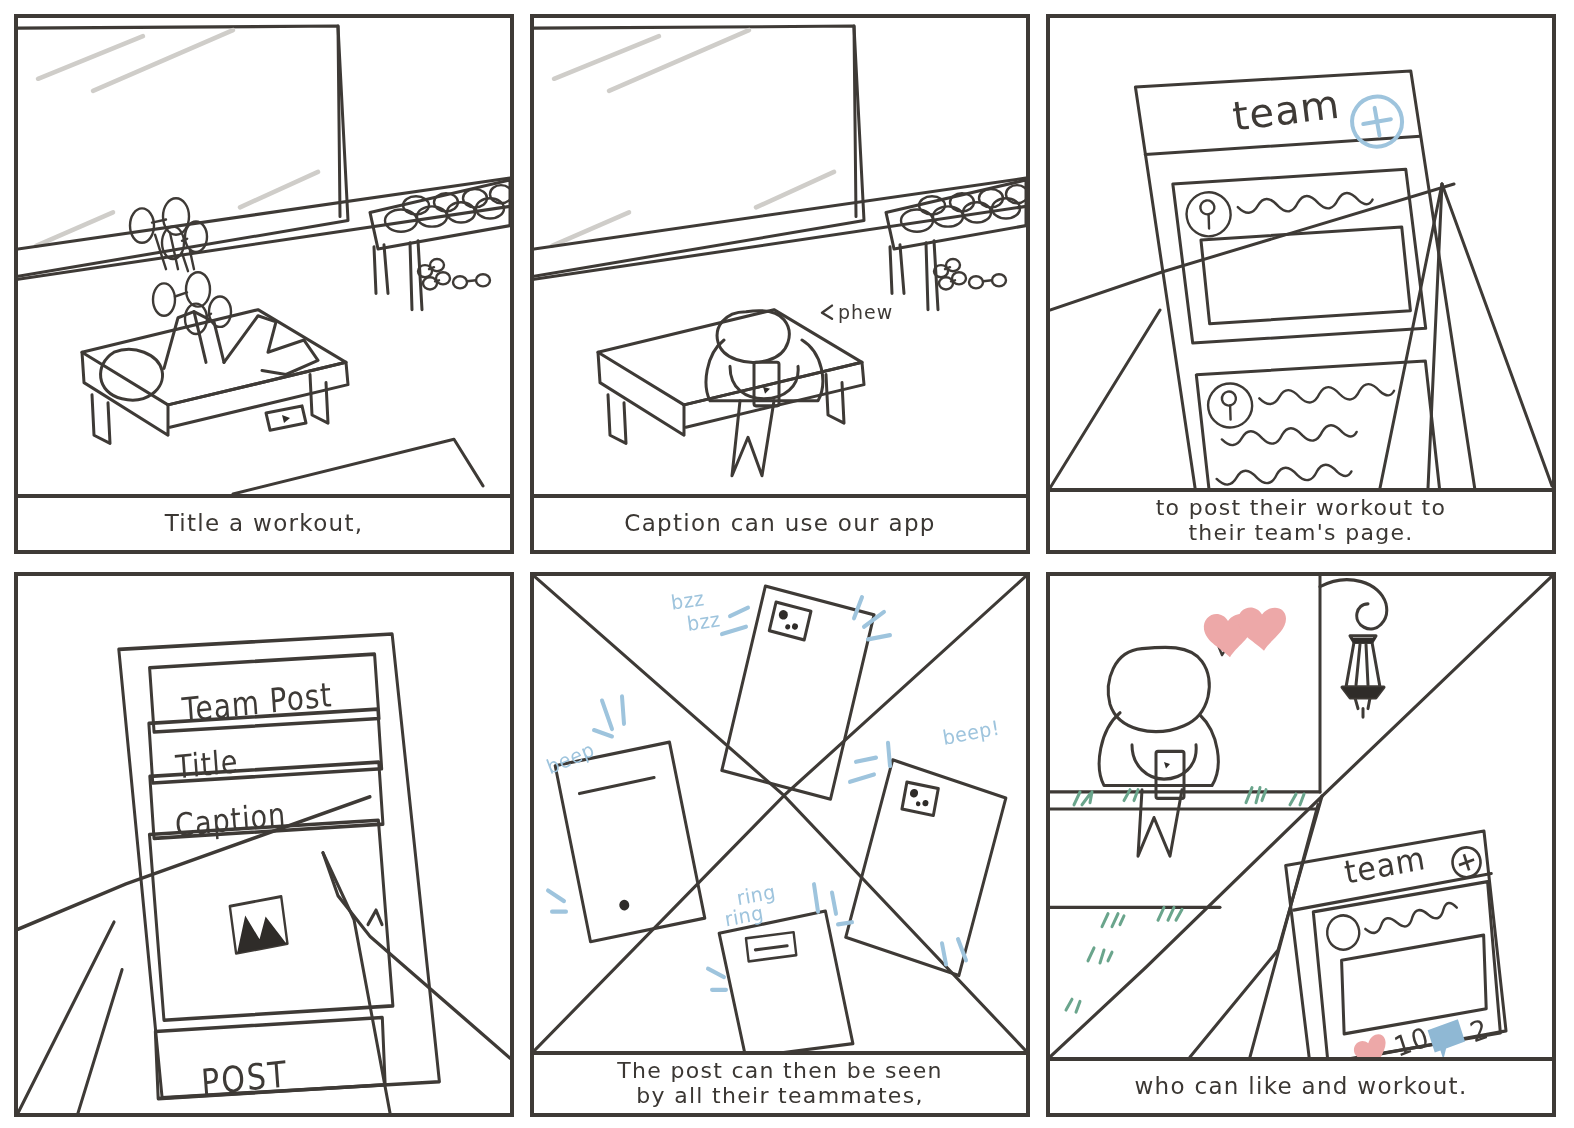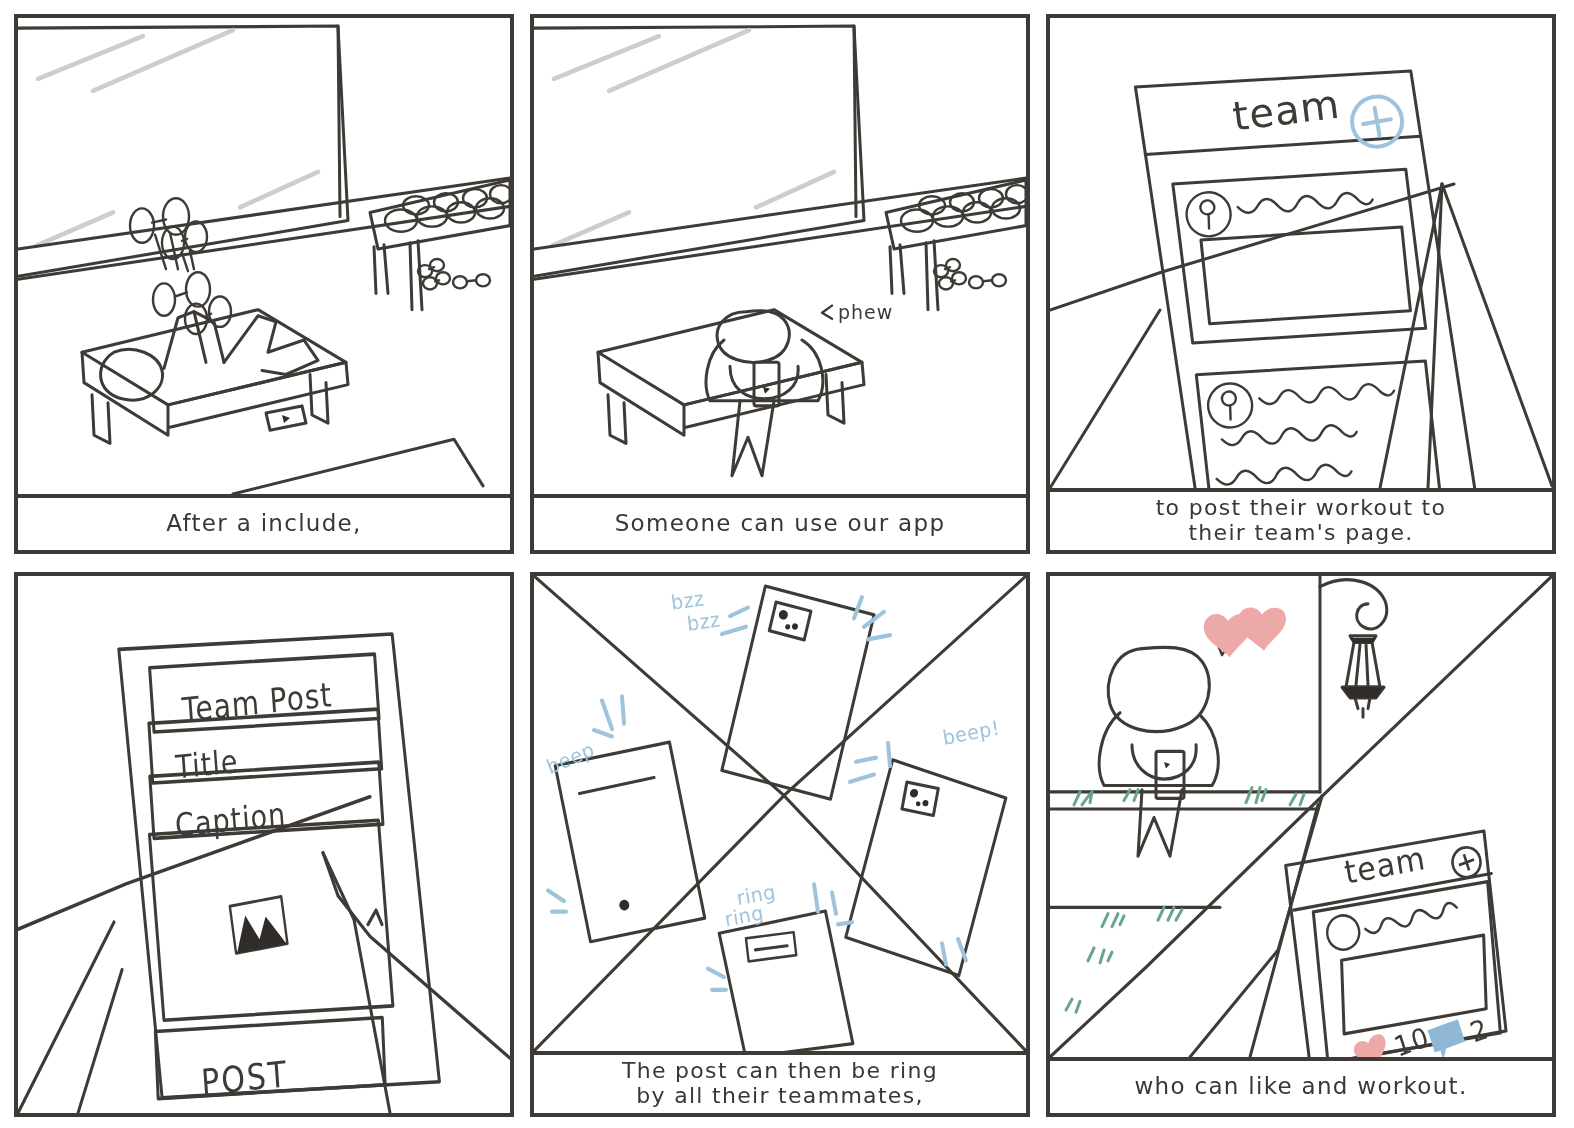--- a/index.html
+++ b/index.html
@@ -160,21 +160,21 @@
           <line x1="188" y1="295" x2="193" y2="292"></line>
         </g>
 
         <path class="ink" d="M248 390 L284 383 L288 400 L252 407 Z"></path>
         <path class="solidblk" d="M264 392 l8 3 -6 5 z"></path>
 
         <path class="ink" d="M215 470 L436 416 L465 462"></path>
       </svg>
     </div>
     <div class="caption">
-      <span>After a include,</span>
+      <span>Title a workout,</span>
     </div>
   </div>
 
   <div class="panel">
     <div class="art">
       <svg viewBox="0 0 492 470" preserveAspectRatio="none">
         <path class="ink" d="M0 10 L320 8 L330 200 L0 255"></path>
         <path class="ink" d="M320 8 L322 196"></path>
         <g class="mirror">
           <line x1="20" y1="60" x2="125" y2="18"></line>
@@ -227,21 +227,21 @@
         <path class="ink" d="M206 378 L198 452 L214 414 L228 452 L240 378"></path>
 
         <rect class="ink" x="220" y="340" width="25" height="43" rx="2"></rect>
         <path class="solidblk" d="M229 364 l7 2 -5 5 z"></path>
 
         <path class="ink-thin" d="M298 284 L288 291 L298 297"></path>
         <text class="inktxt" x="304" y="297" font-size="19" letter-spacing="1">phew</text>
       </svg>
     </div>
     <div class="caption">
-      <span>Someone can use our app</span>
+      <span>Caption can use our app</span>
     </div>
   </div>
 
   <div class="panel">
     <div class="art">
       <svg viewBox="0 0 502 470" preserveAspectRatio="none">
 
         <path class="ink" d="M0 292 L112 254 L404 166"></path>
         <path class="ink" d="M0 470 L110 292"></path>
         <path class="ink" d="M392 166 L502 468"></path>
@@ -396,21 +396,21 @@
           <line x1="298" y1="300" x2="302" y2="320"></line>
           <line x1="304" y1="330" x2="318" y2="328"></line>
           <line x1="174" y1="372" x2="190" y2="380"></line>
           <line x1="178" y1="392" x2="192" y2="392"></line>
         </g>
         <text class="bluetxt" x="204" y="312" transform="rotate(-10 204 312)">ring</text>
         <text class="bluetxt" x="192" y="332" transform="rotate(-10 192 332)">ring</text>
       </svg>
     </div>
     <div class="caption two-line">
-      <span>The post can then be ring
+      <span>The post can then be seen
 by all their teammates,</span>
     </div>
   </div>
 
   <div class="panel">
     <div class="art">
       <svg viewBox="0 0 502 450" preserveAspectRatio="none">
 
         <path class="ink" d="M0 202 L270 202"></path>
         <path class="ink" d="M0 218 L268 218"></path>

